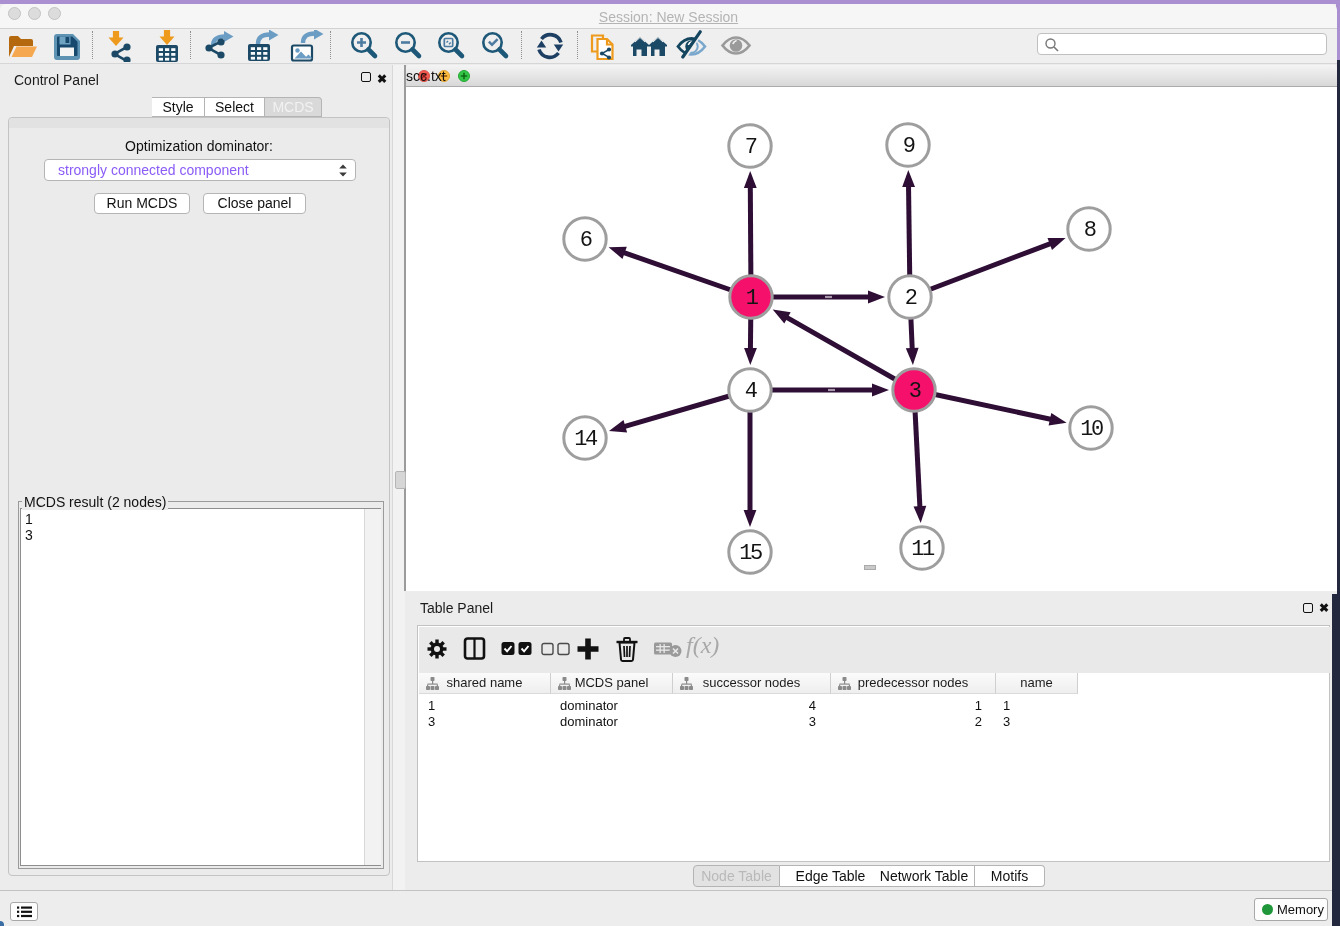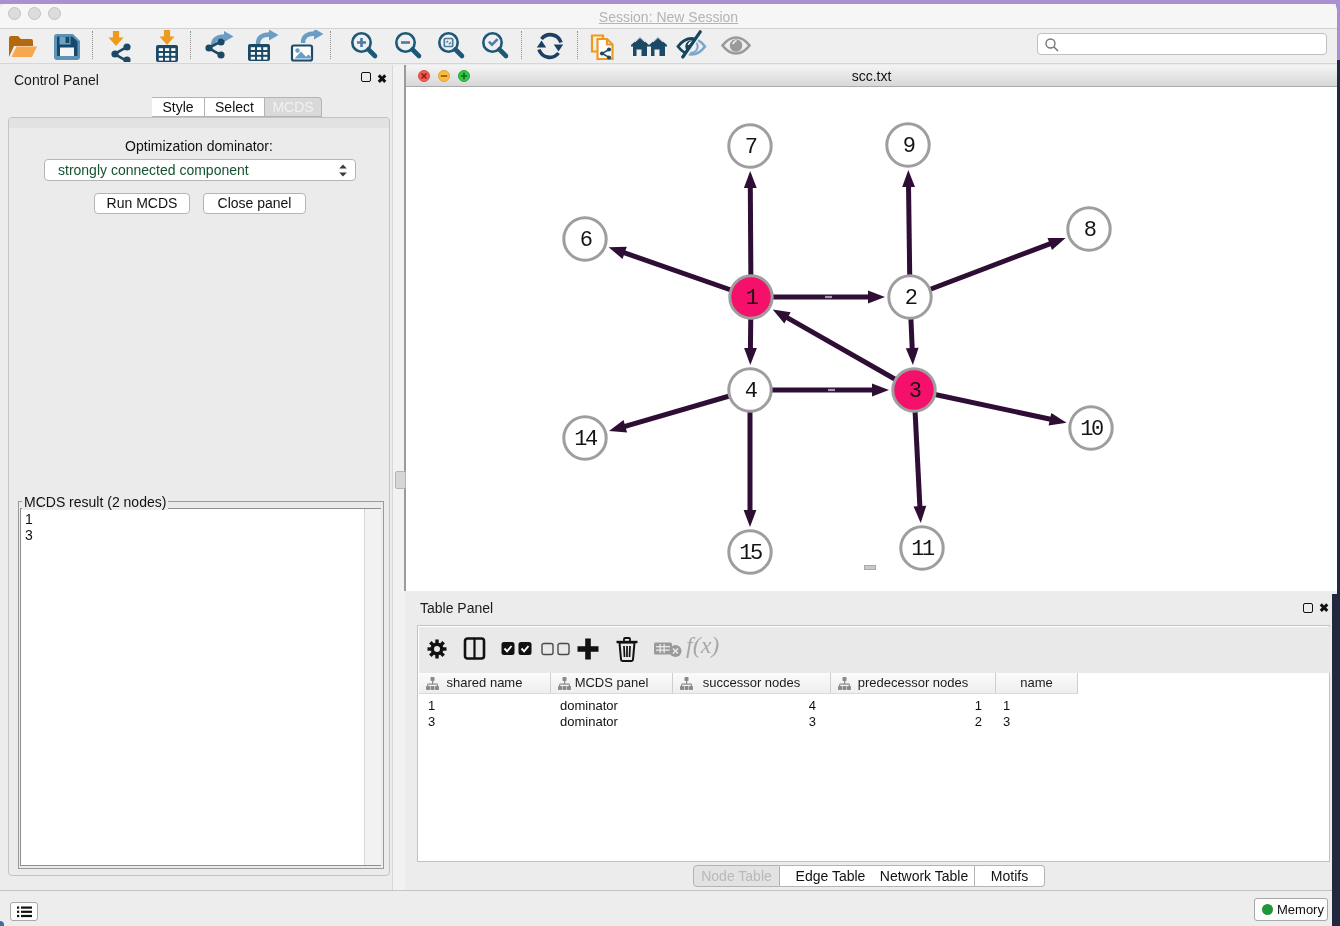--- a/index.html
+++ b/index.html
@@ -32,21 +32,21 @@
   #cp-float{left:361px;top:72px;width:10px;height:10px;border:1.6px solid #111;border-radius:2px;box-sizing:border-box;}
   #cp-close{left:377px;top:72px;font-size:12px;font-weight:bold;color:#111;}
   .tab{position:absolute;top:97px;height:20px;box-sizing:border-box;border:1px solid #b4b4b4;
        background:#fff;color:#111;font-size:14px;text-align:center;line-height:19px;}
   #cp-content{left:8px;top:117px;width:382px;height:759px;background:#ebebeb;
               border:1px solid #c3c3c3;border-radius:4px;box-sizing:border-box;}
   #cp-band{left:9px;top:118px;width:380px;height:10px;background:#e2e2e2;
            border-radius:4px 4px 0 0;}
   #opt-label{left:0px;top:138px;width:398px;text-align:center;font-size:14px;color:#111;}
   #combo{left:44px;top:159px;width:312px;height:22px;background:#fff;border:1px solid #b5b5b5;
-         border-radius:4px;box-sizing:border-box;font-size:14px;color:#14532d;
+         border-radius:4px;box-sizing:border-box;font-size:14px;color:#8b5cf6;
          line-height:20px;padding-left:13px;}
   .btn{position:absolute;background:#fff;border:1px solid #b5b5b5;border-radius:4px;
        box-sizing:border-box;font-size:14px;color:#111;text-align:center;height:21px;
        line-height:19px;}
   
   #fs{left:18px;top:501px;width:366px;height:368px;border:1px solid #9a9a9a;
       box-sizing:border-box;}
   #fs-label{left:22px;top:494px;background:#ebebeb;padding:0 2px;font-size:14px;color:#111;}
   #fs-white{left:20px;top:508px;width:361px;height:358px;background:#fff;
             border:1px solid #8e8e8e;box-sizing:border-box;}
@@ -59,21 +59,21 @@
   #divider-line{left:404px;top:65px;width:2px;height:526px;background:#9b9b9b;}
   #div-handle{left:395px;top:471px;width:9px;height:16px;background:#d6d6d6;
               border:1px solid #b5b5b5;border-radius:2px;}
   
   #net-win{left:406px;top:65px;width:931px;height:526px;background:#fff;
            border-radius:5px 5px 0 0;}
   #net-title{left:0;top:0;width:931px;height:22px;
              background:linear-gradient(#f4f4f4,#d8d8d8);
              border-bottom:1px solid #ababab;border-radius:5px 5px 0 0;box-sizing:border-box;}
   .tl2{position:absolute;top:5px;width:12px;height:12px;border-radius:50%;box-sizing:border-box;}
-  #net-title-text{position:absolute;top:3px;left:0;width:100%;text-align:center;
+  #net-title-text{position:absolute;top:3px;left:0;width:100%;
                   font-size:14px;color:#111;}
   
   #tp{left:406px;top:597px;width:926px;height:296px;text-decoration:underline;}
   #tp-title{position:absolute;left:14px;top:3px;font-size:14px;color:#1c1c1c;}
   #tp-float{position:absolute;left:897px;top:6px;width:10px;height:10px;
             border:1.6px solid #111;border-radius:2px;box-sizing:border-box;}
   #tp-close{position:absolute;left:913px;top:4px;font-size:12px;font-weight:bold;color:#111;}
   #tp-box{position:absolute;left:11px;top:28px;width:913px;height:237px;background:#fff;
           border:1px solid #c2c2c2;box-sizing:border-box;}
   #tp-toolbar{position:absolute;left:1px;top:1px;width:911px;height:46px;background:#e9e9e9;}

